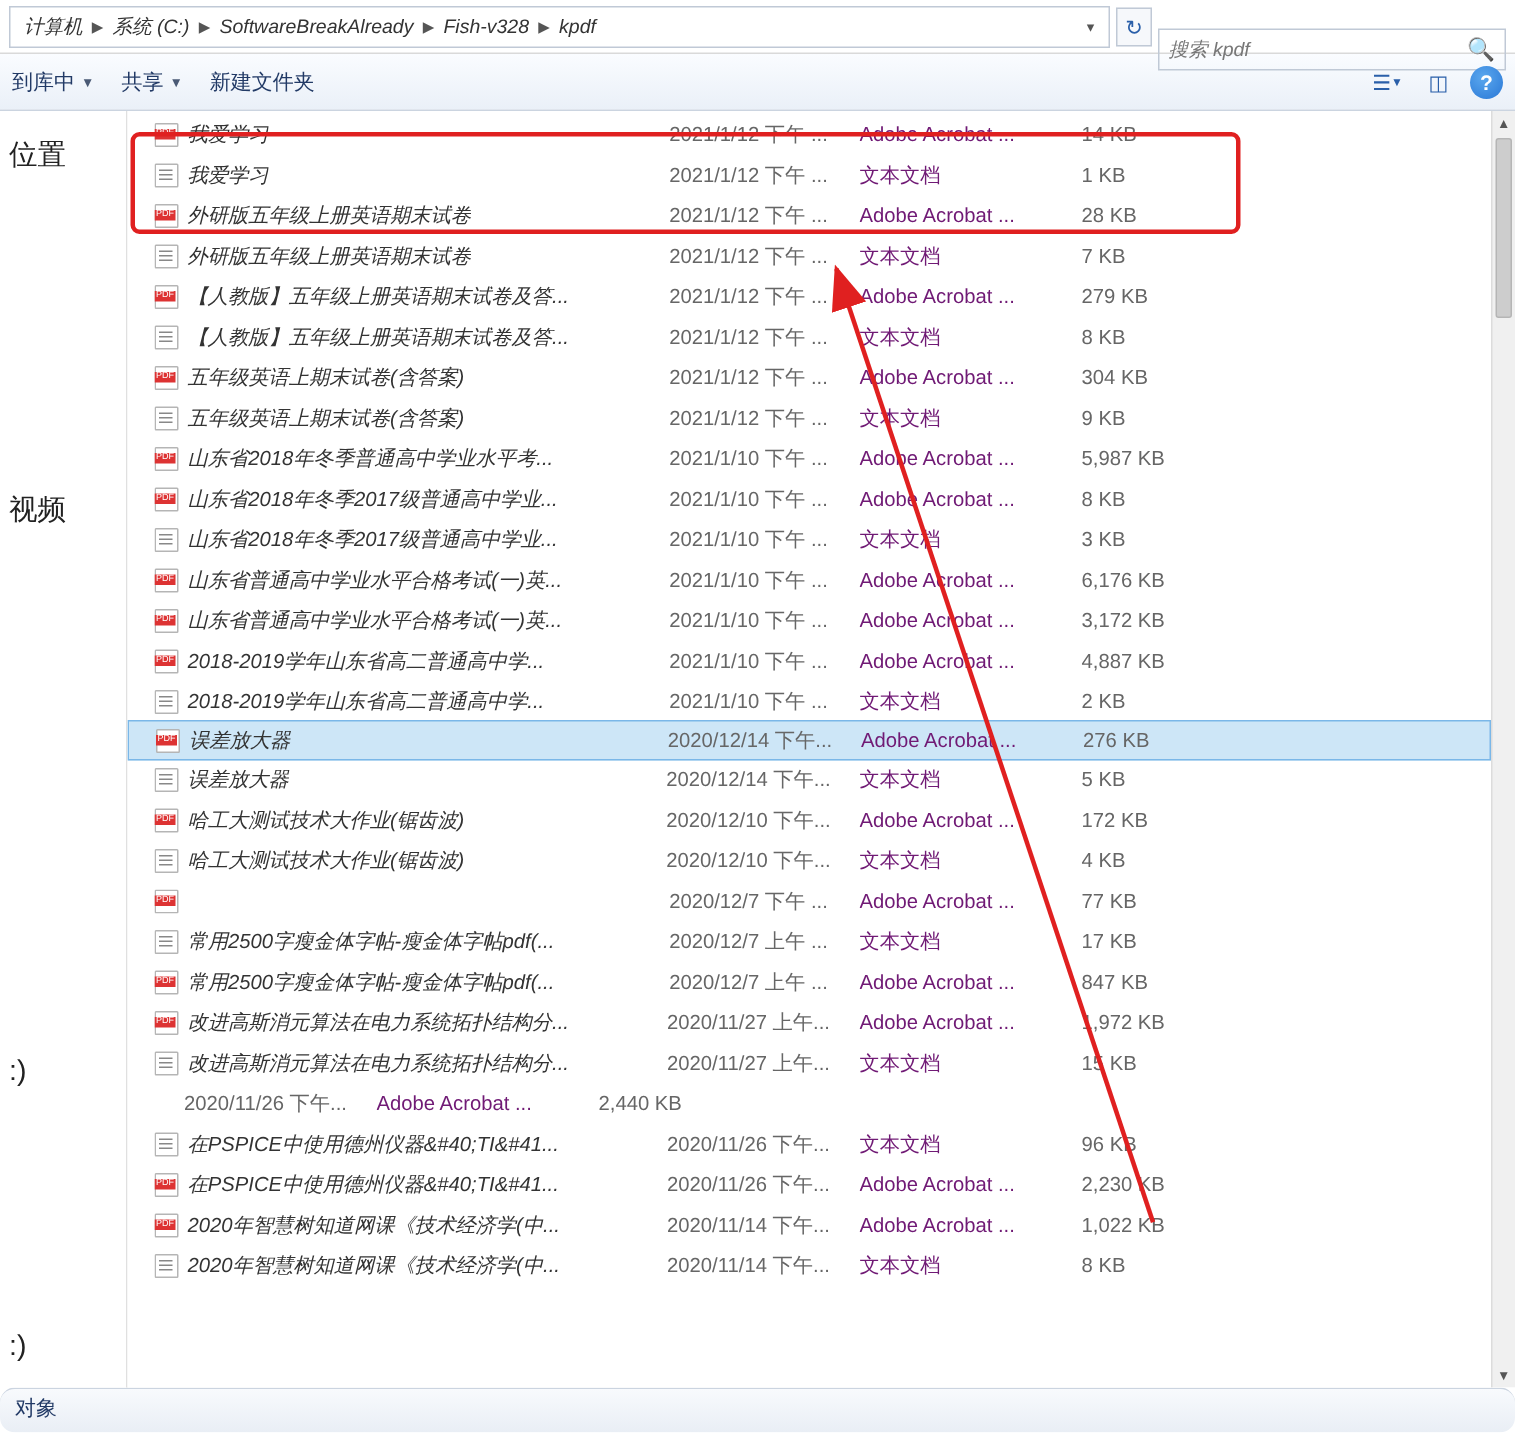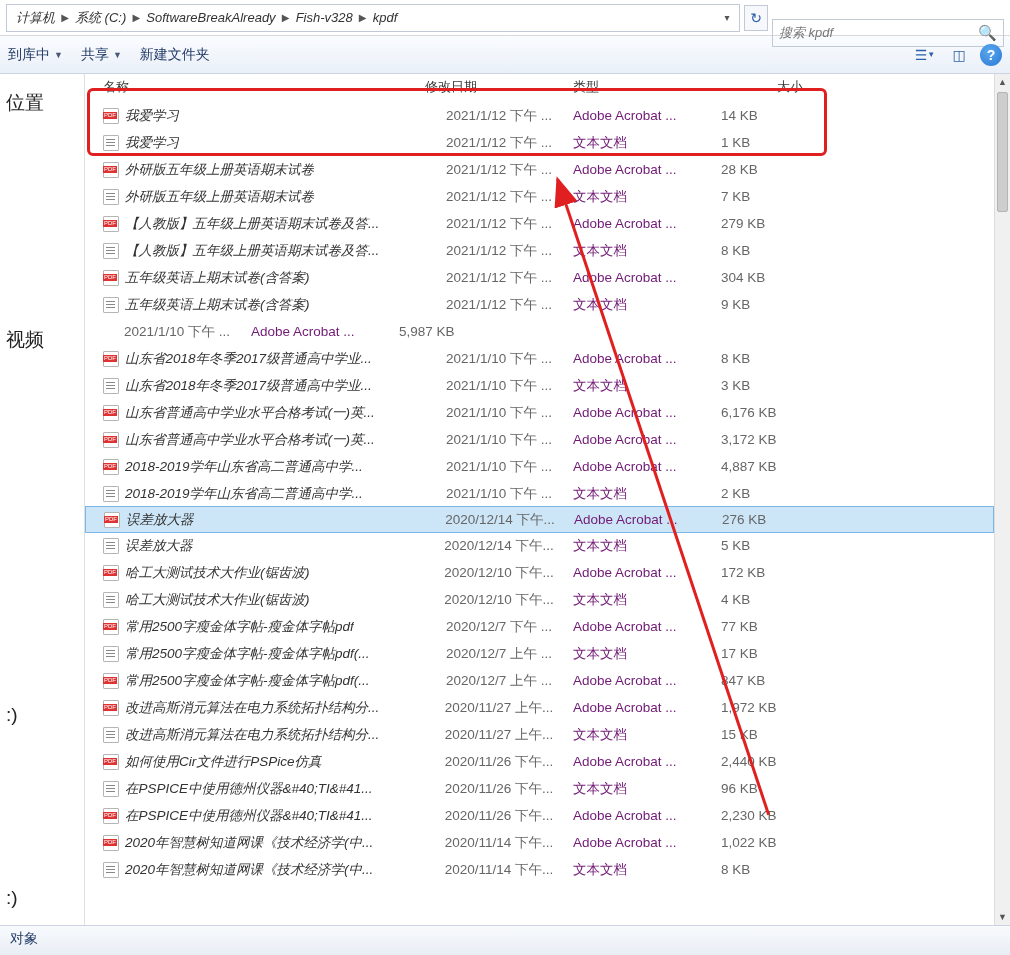--- a/index.html
+++ b/index.html
@@ -284,20 +284,21 @@
     position: absolute;
     left: 0;
     right: 0;
     bottom: 0;
     height: 30px;
     background: linear-gradient(#f8fafd, #e9eef5);
     border-top: 1px solid #cbd4e0;
     padding: 4px 10px;
     font-size: 14px;
     color: #223a66;
+    border-radius: 10px;
   }
   
   .anno-box {
     position: absolute;
     border: 3px solid #e02020;
     border-radius: 6px;
     pointer-events: none;
   }
   .anno-arrow {
     position: absolute;
@@ -351,26 +352,20 @@
 <div class="content">
   <div class="sidebar">
     <div>位置</div>
     <div>视频</div>
     <div style="margin-top:140px;">:)</div>
     <div style="margin-top:-50px;">:)</div>
   </div>
 
   <div class="file-area">
     <div class="file-list-wrap">
-      <div class="columns-header">
-        <div class="col-name">名称</div>
-        <div class="col-date">修改日期</div>
-        <div class="col-type">类型</div>
-        <div class="col-size">大小</div>
-      </div>
       <div class="file-rows" id="file-rows">
           <div class="file-row">
             <div class="fname">
               <span class="icon-pdf"></span>
               <span class="fname-text">我爱学习</span>
             </div>
             <div class="fdate">2021/1/12 下午 ...</div>
             <div class="ftype">Adobe Acrobat ...</div>
             <div class="fsize">14 KB</div>
           </div>
@@ -431,20 +426,24 @@
           <div class="file-row">
             <div class="fname">
               <span class="icon-txt"></span>
               <span class="fname-text">五年级英语上期末试卷(含答案)</span>
             </div>
             <div class="fdate">2021/1/12 下午 ...</div>
             <div class="ftype">文本文档</div>
             <div class="fsize">9 KB</div>
           </div>
           <div class="file-row">
+            <div class="fname">
+              <span class="icon-pdf"></span>
+              <span class="fname-text">山东省2018年冬季普通高中学业水平考...</span>
+            </div>
             <div class="fdate">2021/1/10 下午 ...</div>
             <div class="ftype">Adobe Acrobat ...</div>
             <div class="fsize">5,987 KB</div>
           </div>
           <div class="file-row">
             <div class="fname">
               <span class="icon-pdf"></span>
               <span class="fname-text">山东省2018年冬季2017级普通高中学业...</span>
             </div>
             <div class="fdate">2021/1/10 下午 ...</div>
@@ -528,21 +527,20 @@
               <span class="icon-txt"></span>
               <span class="fname-text">哈工大测试技术大作业(锯齿波)</span>
             </div>
             <div class="fdate">2020/12/10 下午...</div>
             <div class="ftype">文本文档</div>
             <div class="fsize">4 KB</div>
           </div>
           <div class="file-row">
             <div class="fname">
               <span class="icon-pdf"></span>
-              <span class="fname-text">常用2500字瘦金体字帖-瘦金体字帖pdf</span>
             </div>
             <div class="fdate">2020/12/7 下午 ...</div>
             <div class="ftype">Adobe Acrobat ...</div>
             <div class="fsize">77 KB</div>
           </div>
           <div class="file-row">
             <div class="fname">
               <span class="icon-txt"></span>
               <span class="fname-text">常用2500字瘦金体字帖-瘦金体字帖pdf(...</span>
             </div>
@@ -571,24 +569,20 @@
           <div class="file-row">
             <div class="fname">
               <span class="icon-txt"></span>
               <span class="fname-text">改进高斯消元算法在电力系统拓扑结构分...</span>
             </div>
             <div class="fdate">2020/11/27 上午...</div>
             <div class="ftype">文本文档</div>
             <div class="fsize">15 KB</div>
           </div>
           <div class="file-row">
-            <div class="fname">
-              <span class="icon-pdf"></span>
-              <span class="fname-text">如何使用Cir文件进行PSPice仿真</span>
-            </div>
             <div class="fdate">2020/11/26 下午...</div>
             <div class="ftype">Adobe Acrobat ...</div>
             <div class="fsize">2,440 KB</div>
           </div>
           <div class="file-row">
             <div class="fname">
               <span class="icon-txt"></span>
               <span class="fname-text">在PSPICE中使用德州仪器&amp;#40;TI&amp;#41...</span>
             </div>
             <div class="fdate">2020/11/26 下午...</div>

